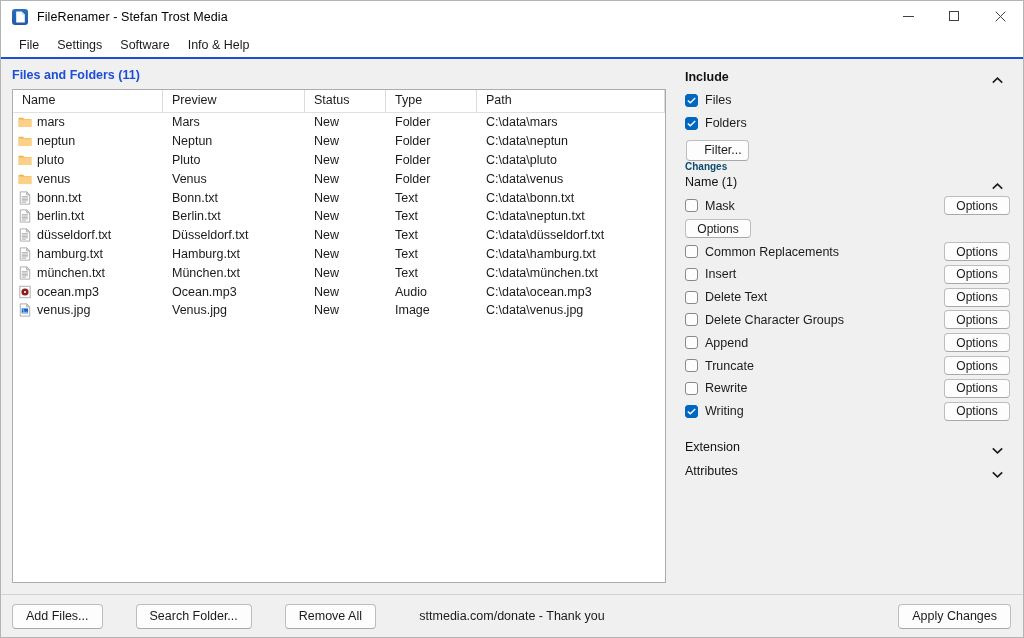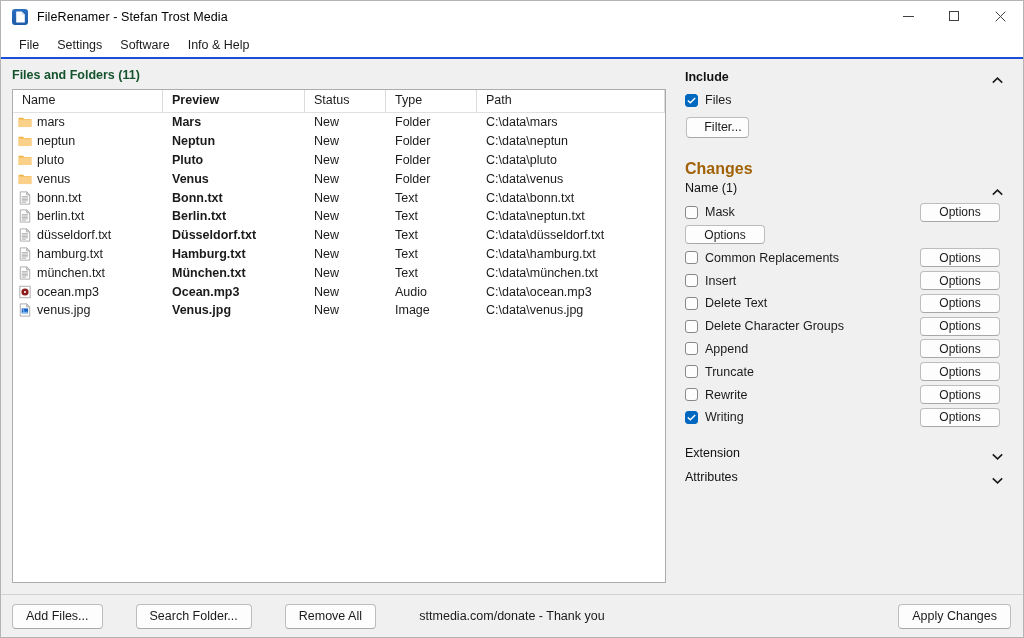--- a/index.html
+++ b/index.html
@@ -111,21 +111,21 @@
     padding: 9px 12px 0 8px;
     box-sizing: border-box;
     min-height: 0;
     overflow: hidden;
   }
 
   
   .files-caption {
     font-size: 12.5px;
     font-weight: bold;
-    color: #14532d;
+    color: #1d4ed8;
     margin-bottom: 7px;
   }
   .listbox {
     width: 654px;
     flex: 1 1 auto;
     box-sizing: border-box;
     border: 1px solid #acacac;
     background: #ffffff;
     overflow: hidden;
     display: flex;
@@ -144,21 +144,21 @@
     box-sizing: border-box;
     padding: 3px 0 0 9px;
     font-size: 12.5px;
     color: #1b1b1b;
     border-right: 1px solid #dcdcdc;
     white-space: nowrap;
     overflow: hidden;
     cursor: default;
   }
   .col-name   { width: 150px; flex: 0 0 150px; }
-  .col-prev   { width: 142px; flex: 0 0 142px; font-weight: bold; }
+  .col-prev   { width: 142px; flex: 0 0 142px; }
   .col-status { width: 81px;  flex: 0 0 81px;  }
   .col-type   { width: 91px;  flex: 0 0 91px;  }
   .col-path   { flex: 1 1 auto; }
 
   .lst-body { flex: 1 1 auto; overflow: hidden; }
   .row {
     display: flex;
     height: 18.8px;
     cursor: default;
   }
@@ -241,30 +241,29 @@
     margin: 5px 0 0 1px;
     padding-left: 11px;
   }
   .opt-row {
     display: flex;
     align-items: center;
     justify-content: space-between;
     height: 22.8px;
   }
   .btn-options {
-    width: 80px;
+    width: 66px;
     height: 19px;
-    margin-right: 11px;
+    margin-right: 1px;
     font-size: 12px;
   }
   .changes-title {
-    font-size: 16px;
+    font-size: 10px;
     font-weight: bold;
-    color: #a16207;
-    margin-top: 22px;
+    color: #0c4a6e;
     margin-bottom: 2px;
   }
   .spacer-sm { height: 12px; }
 
   
   .footer {
     flex: 0 0 auto;
     height: 43px;
     border-top: 1px solid #d3d3d3;
     display: flex;
@@ -552,20 +551,28 @@
 
       <div class="cbrow" style="margin-top:4px;">
         <span class="cb on">
           <svg width="9" height="7" viewBox="0 0 9 7">
               <path d="M0.8 3.4L3.3 5.8 8.2 0.9" fill="none" stroke="#ffffff" stroke-width="1.4"></path>
             </svg>
         </span>
         <span class="cb-label">Files</span>
       </div>
 
+      <div class="cbrow">
+        <span class="cb on">
+          <svg width="9" height="7" viewBox="0 0 9 7">
+              <path d="M0.8 3.4L3.3 5.8 8.2 0.9" fill="none" stroke="#ffffff" stroke-width="1.4"></path>
+            </svg>
+        </span>
+        <span class="cb-label">Folders</span>
+      </div>
 
       <button class="btn btn-filter">Filter...</button>
 
       
       <div class="changes-title">Changes</div>
 
       <div class="sec-head normal">
         <span>Name (1)</span>
         <span class="chev">
           <svg width="11" height="7" viewBox="0 0 11 7">

